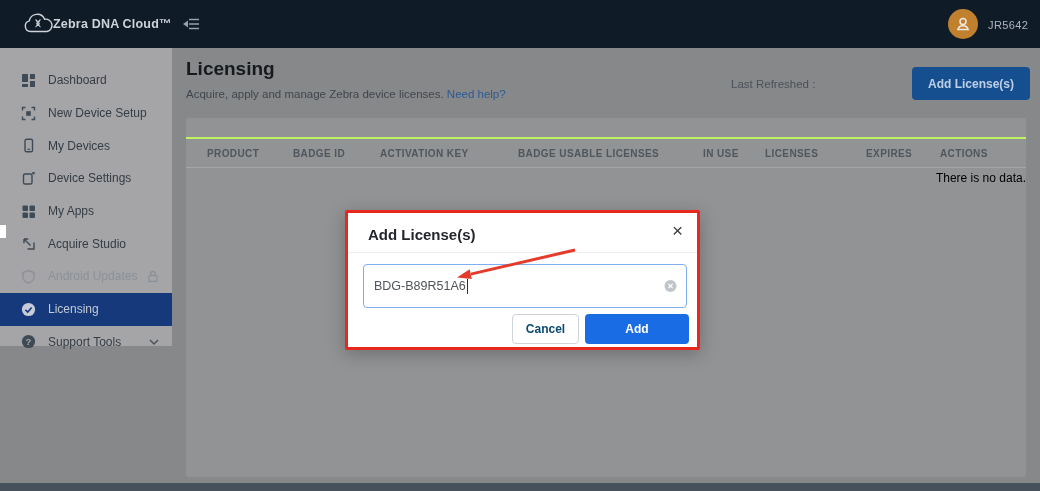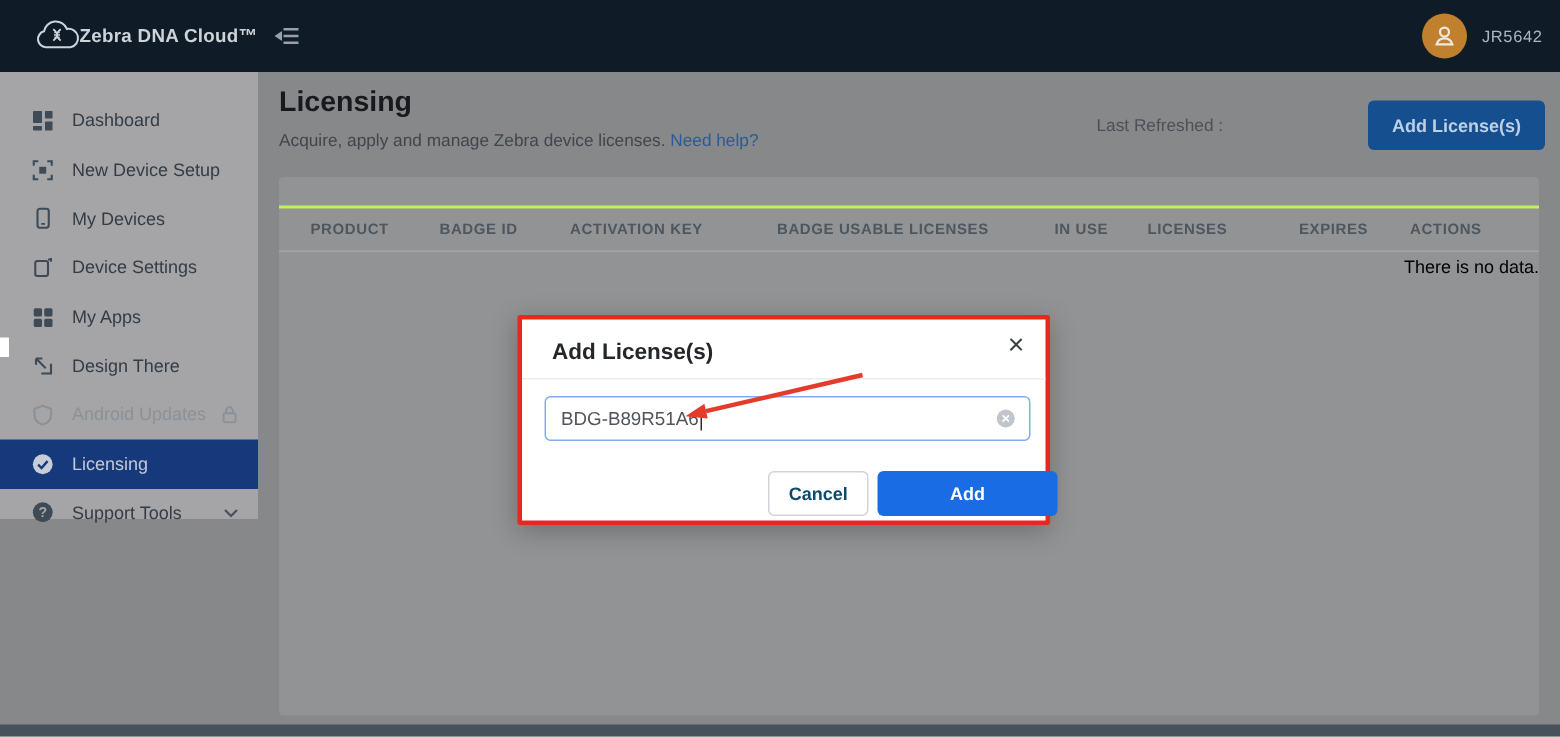--- a/index.html
+++ b/index.html
@@ -44,25 +44,25 @@
   .empty-msg { margin-top:3px; text-align:right; font-size:12px; color:#000000; }
 
   .footer-bar { position:absolute; left:0; top:483px; width:1040px; height:8px; background:#46515c; z-index:6; }
 
   
   .backdrop { position:absolute; left:0; top:48px; width:1040px; height:443px; background:transparent; z-index:90; }
   .modal { position:absolute; left:345px; top:210px; width:355px; height:140px; background:#ffffff; border:3px solid #e8271f; border-radius:2px; z-index:100; box-shadow:0 4px 18px rgba(0,0,0,0.25); }
   .modal-title { position:absolute; left:20px; top:13px; font-size:15px; font-weight:700; color:#23272b; }
   .modal-close { position:absolute; right:14px; top:8px; font-size:19px; color:#3c4043; cursor:pointer; line-height:1; font-weight:400; }
   .modal-div { position:absolute; left:0; top:39px; width:100%; height:1px; background:#ececec; }
-  .lic-input { position:absolute; left:15px; top:51px; width:324px; height:30px; border:1.5px solid #7eaef0; border-radius:4px; background:#fff; display:flex; align-items:center; padding-left:10px; font-size:12.5px; color:#4f555b; cursor:text; }
+  .lic-input { position:absolute; left:15px; top:51px; width:324px; height:44px; border:1.5px solid #7eaef0; border-radius:4px; background:#fff; display:flex; align-items:center; padding-left:10px; font-size:12.5px; color:#4f555b; cursor:text; }
   .caret { display:inline-block; width:1.3px; height:15px; background:#2b2f33; margin-left:1px; }
   .clear-ic { position:absolute; right:9px; top:50%; transform:translateY(-50%); cursor:pointer; display:flex; }
   .btn-cancel { position:absolute; left:164px; top:101px; width:67px; height:30px; background:#ffffff; border:1px solid #d0d4d8; border-radius:4px; font-size:12px; font-weight:700; color:#0c4a6e; font-family:"Liberation Sans",sans-serif; cursor:pointer; }
-  .btn-add { position:absolute; left:237px; top:101px; width:120px; height:30px; background:#1a6ce4; border:none; border-radius:4px; font-size:12px; font-weight:700; color:#ffffff; font-family:"Liberation Sans",sans-serif; cursor:pointer; }
+  .btn-add { position:absolute; left:237px; top:101px; width:104px; height:30px; background:#1a6ce4; border:none; border-radius:4px; font-size:12px; font-weight:700; color:#ffffff; font-family:"Liberation Sans",sans-serif; cursor:pointer; }
 
   .arrow-annot { position:absolute; left:440px; top:238px; z-index:110; pointer-events:none; }
   .artifact { position:absolute; left:0; top:225px; width:6px; height:13px; background:#ffffff; z-index:120; }
 </style>
 </head>
 <body>
 
 <div class="stage">
 
   <div class="header">
@@ -139,21 +139,21 @@
       </span>
       <span class="sb-lb">My Apps</span>
     </div>
     <div class="sb-item">
       <span class="sb-ic">
         <svg width="15" height="15" viewBox="0 0 15 15">
           <path d="M13 6.5 V13 H6.5" fill="none" stroke="currentColor" stroke-width="1.4"></path>
           <path d="M9.5 9.5 L3 3 M3 3 h4.2 M3 3 v4.2" fill="none" stroke="currentColor" stroke-width="1.4"></path>
         </svg>
       </span>
-      <span class="sb-lb">Design There</span>
+      <span class="sb-lb">Acquire Studio</span>
     </div>
     <div class="sb-item dis">
       <span class="sb-ic">
         <svg width="15" height="15" viewBox="0 0 15 15">
           <path d="M7.5 1.5 L13 3.5 V8 C13 11.2 10.8 13 7.5 14 C4.2 13 2 11.2 2 8 V3.5 Z" fill="none" stroke="currentColor" stroke-width="1.4"></path>
         </svg>
       </span>
       <span class="sb-lb">Android Updates</span>
       <span class="sb-right">
         <svg width="12" height="13" viewBox="0 0 12 13">

